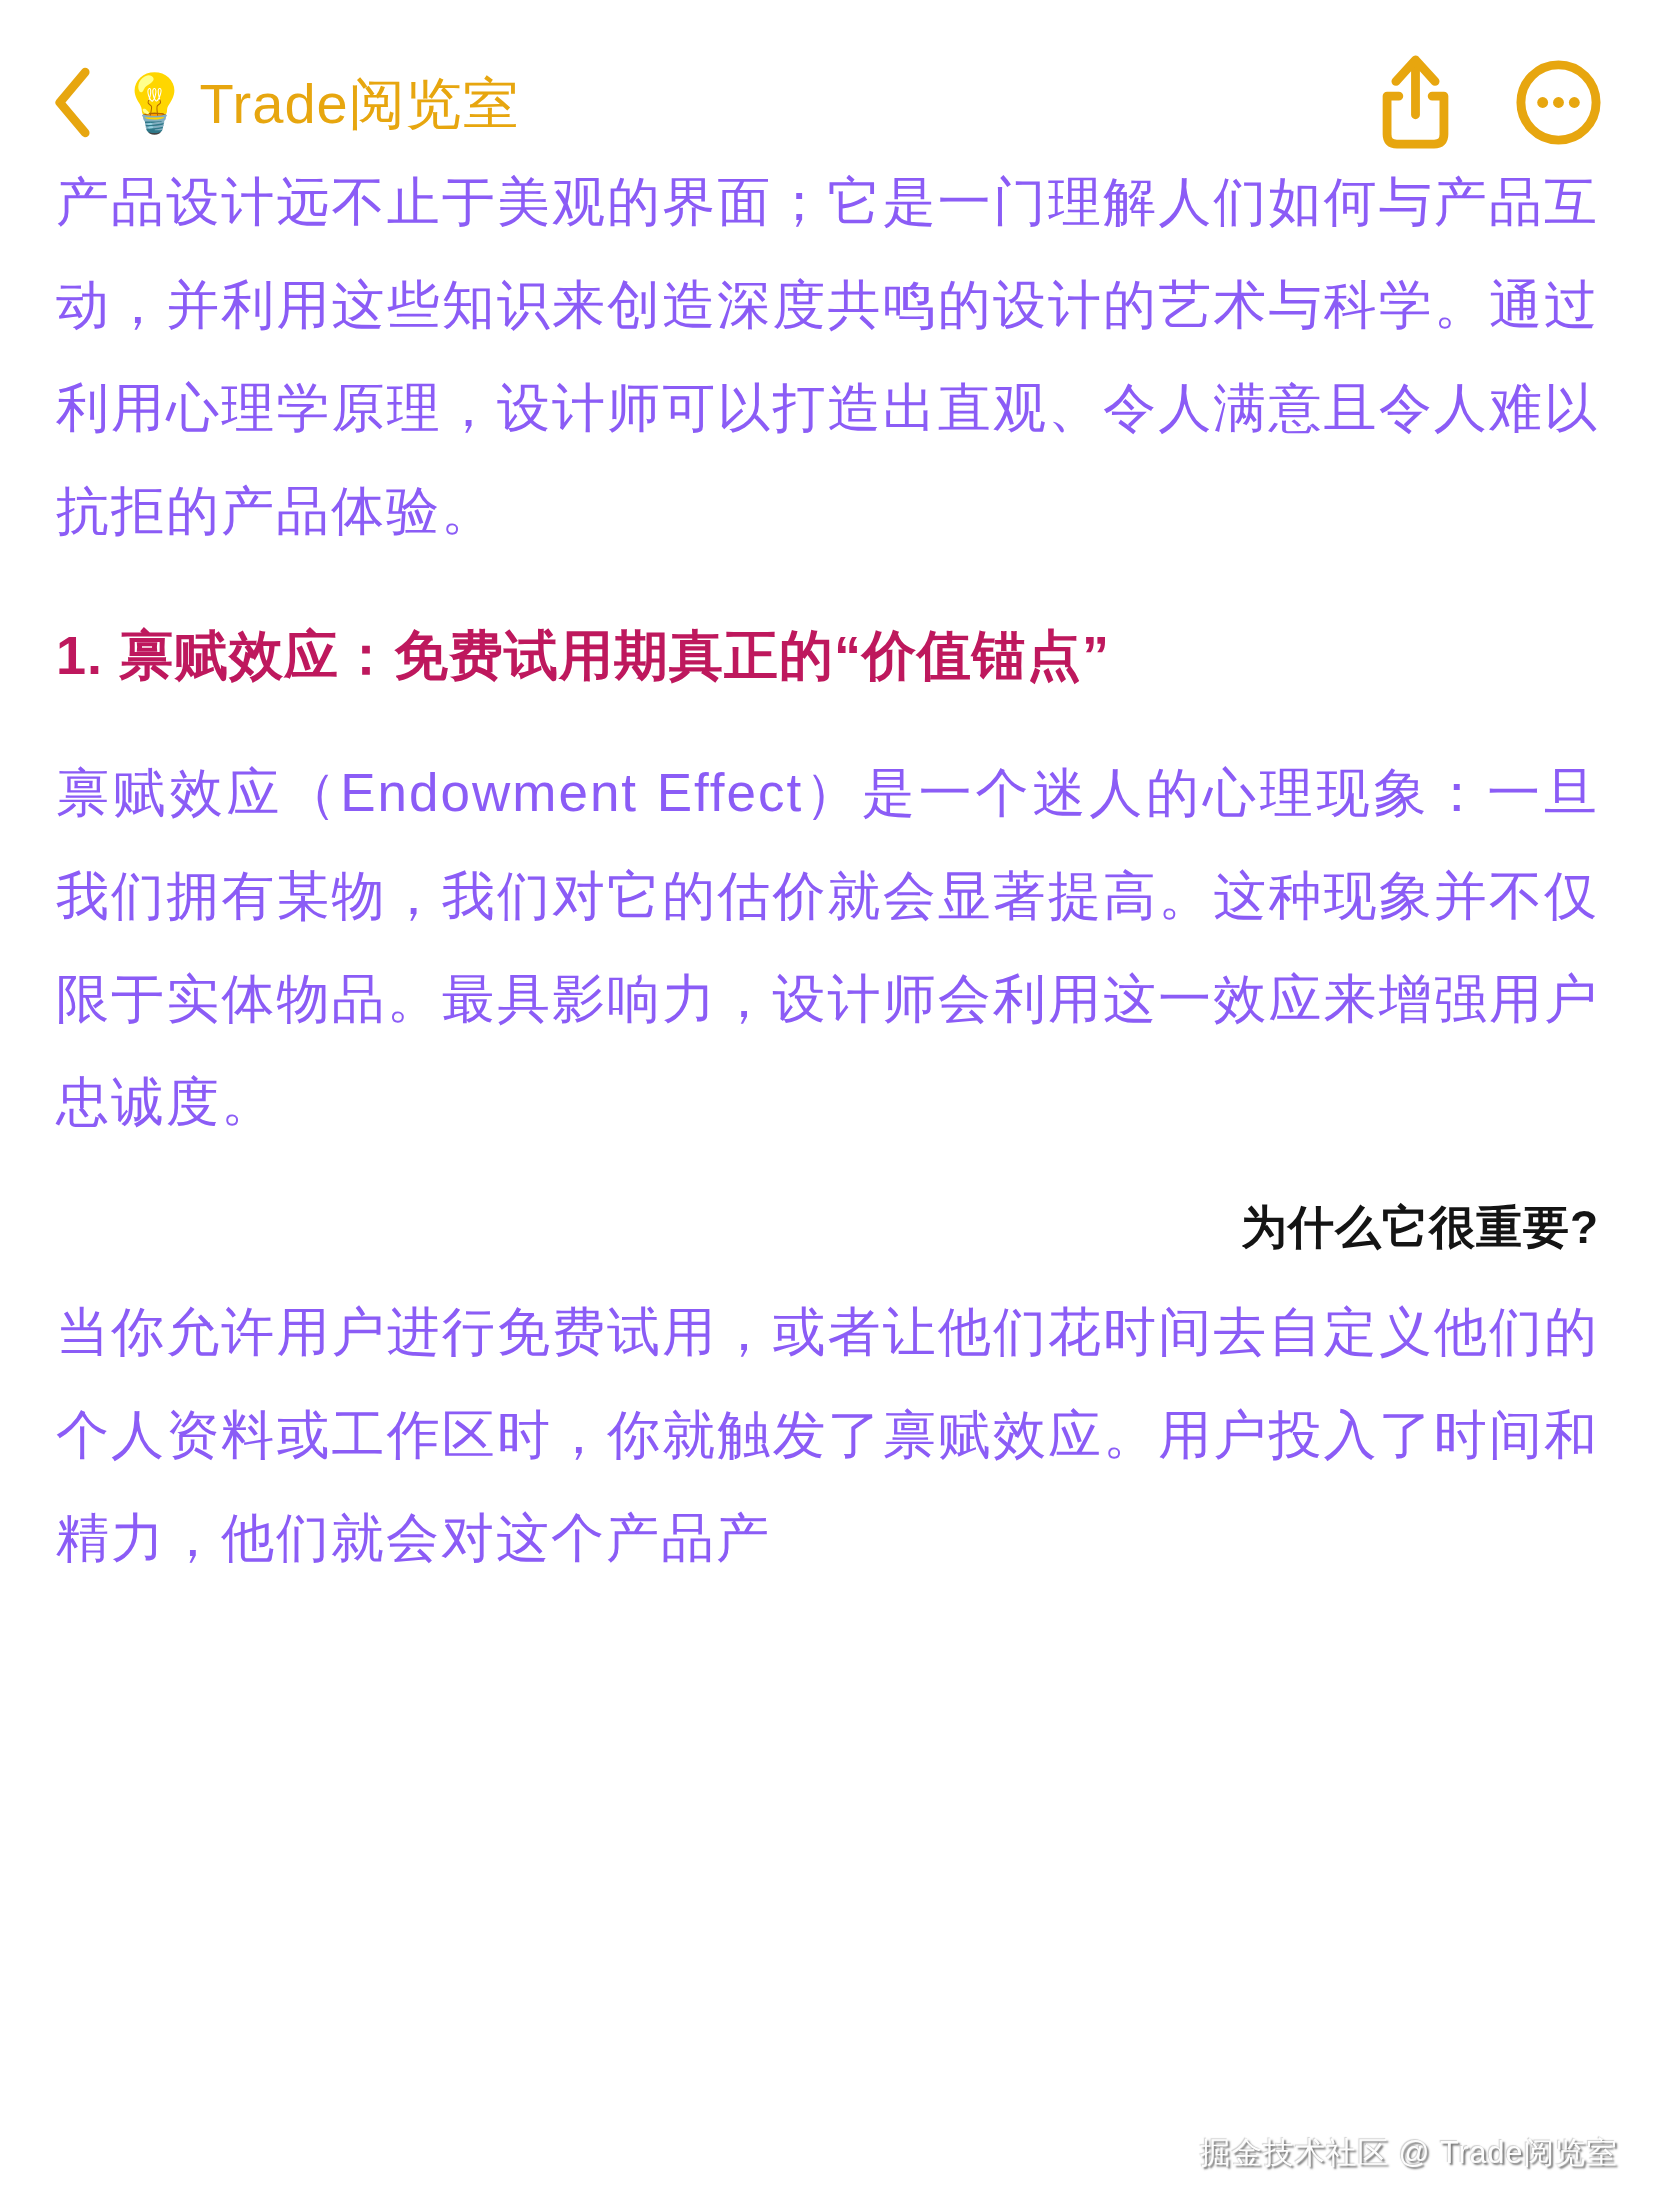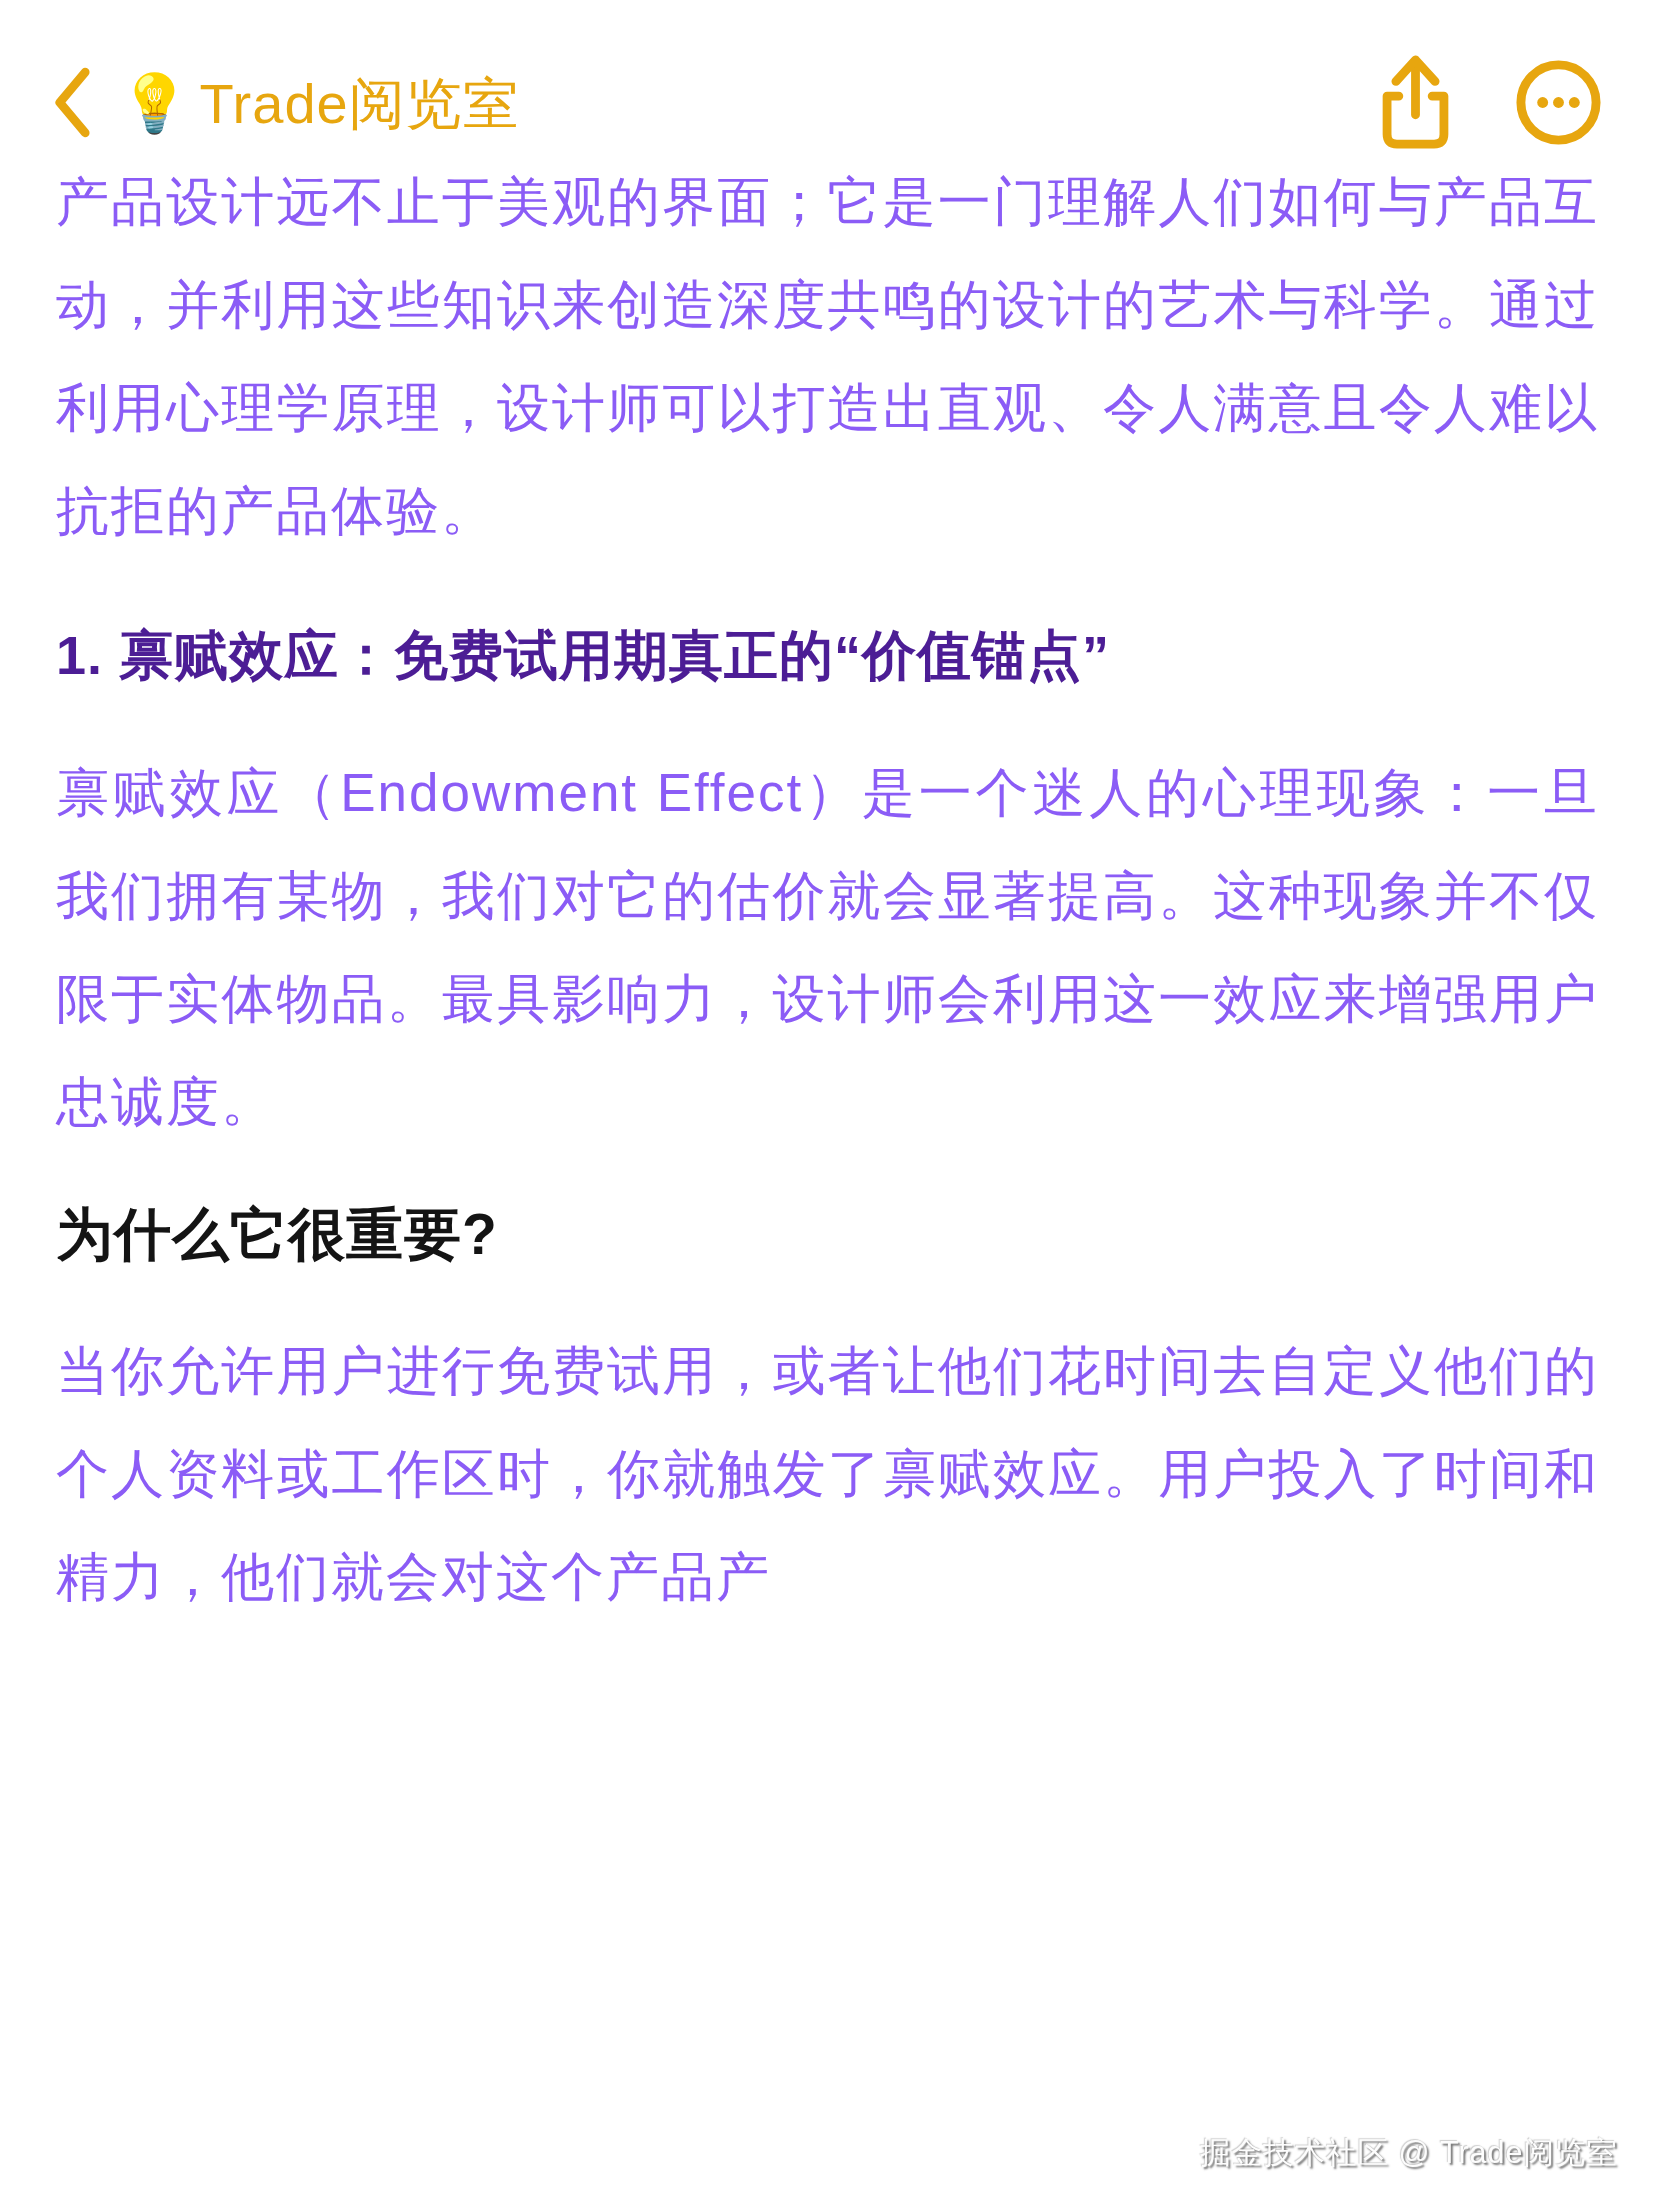--- a/index.html
+++ b/index.html
@@ -73,31 +73,32 @@
     letter-spacing: 2px;
     text-align: justify;
     margin-bottom: 37px;
     color: #8b5cf6;
   }
   .article p:first-child { margin-top: 0; }
   .article h2 {
     font-size: 54px;
     font-weight: 700;
     letter-spacing: 1px;
-    color: #4c1d95;
+    color: #be185d;
     margin: 61px 0 53px 0;
     line-height: 1.2;
   }
   .article h3 {
-    font-size: 57px;
+    font-size: 46px;
     font-weight: 700;
     letter-spacing: 1px;
     color: #141414;
-    margin: 47px 0 51px 0;
+    margin: 47px 0 25px 0;
     line-height: 1.2;
+    text-align: right;
   }
   
   .watermark {
     position: absolute;
     right: 37px;
     bottom: 33px;
     font-size: 30.5px;
     letter-spacing: 1px;
     color: #fdfdfd;
     text-shadow: 2px 2px 2px rgba(90,90,90,0.85), -1px -1px 1px rgba(120,120,120,0.35);

